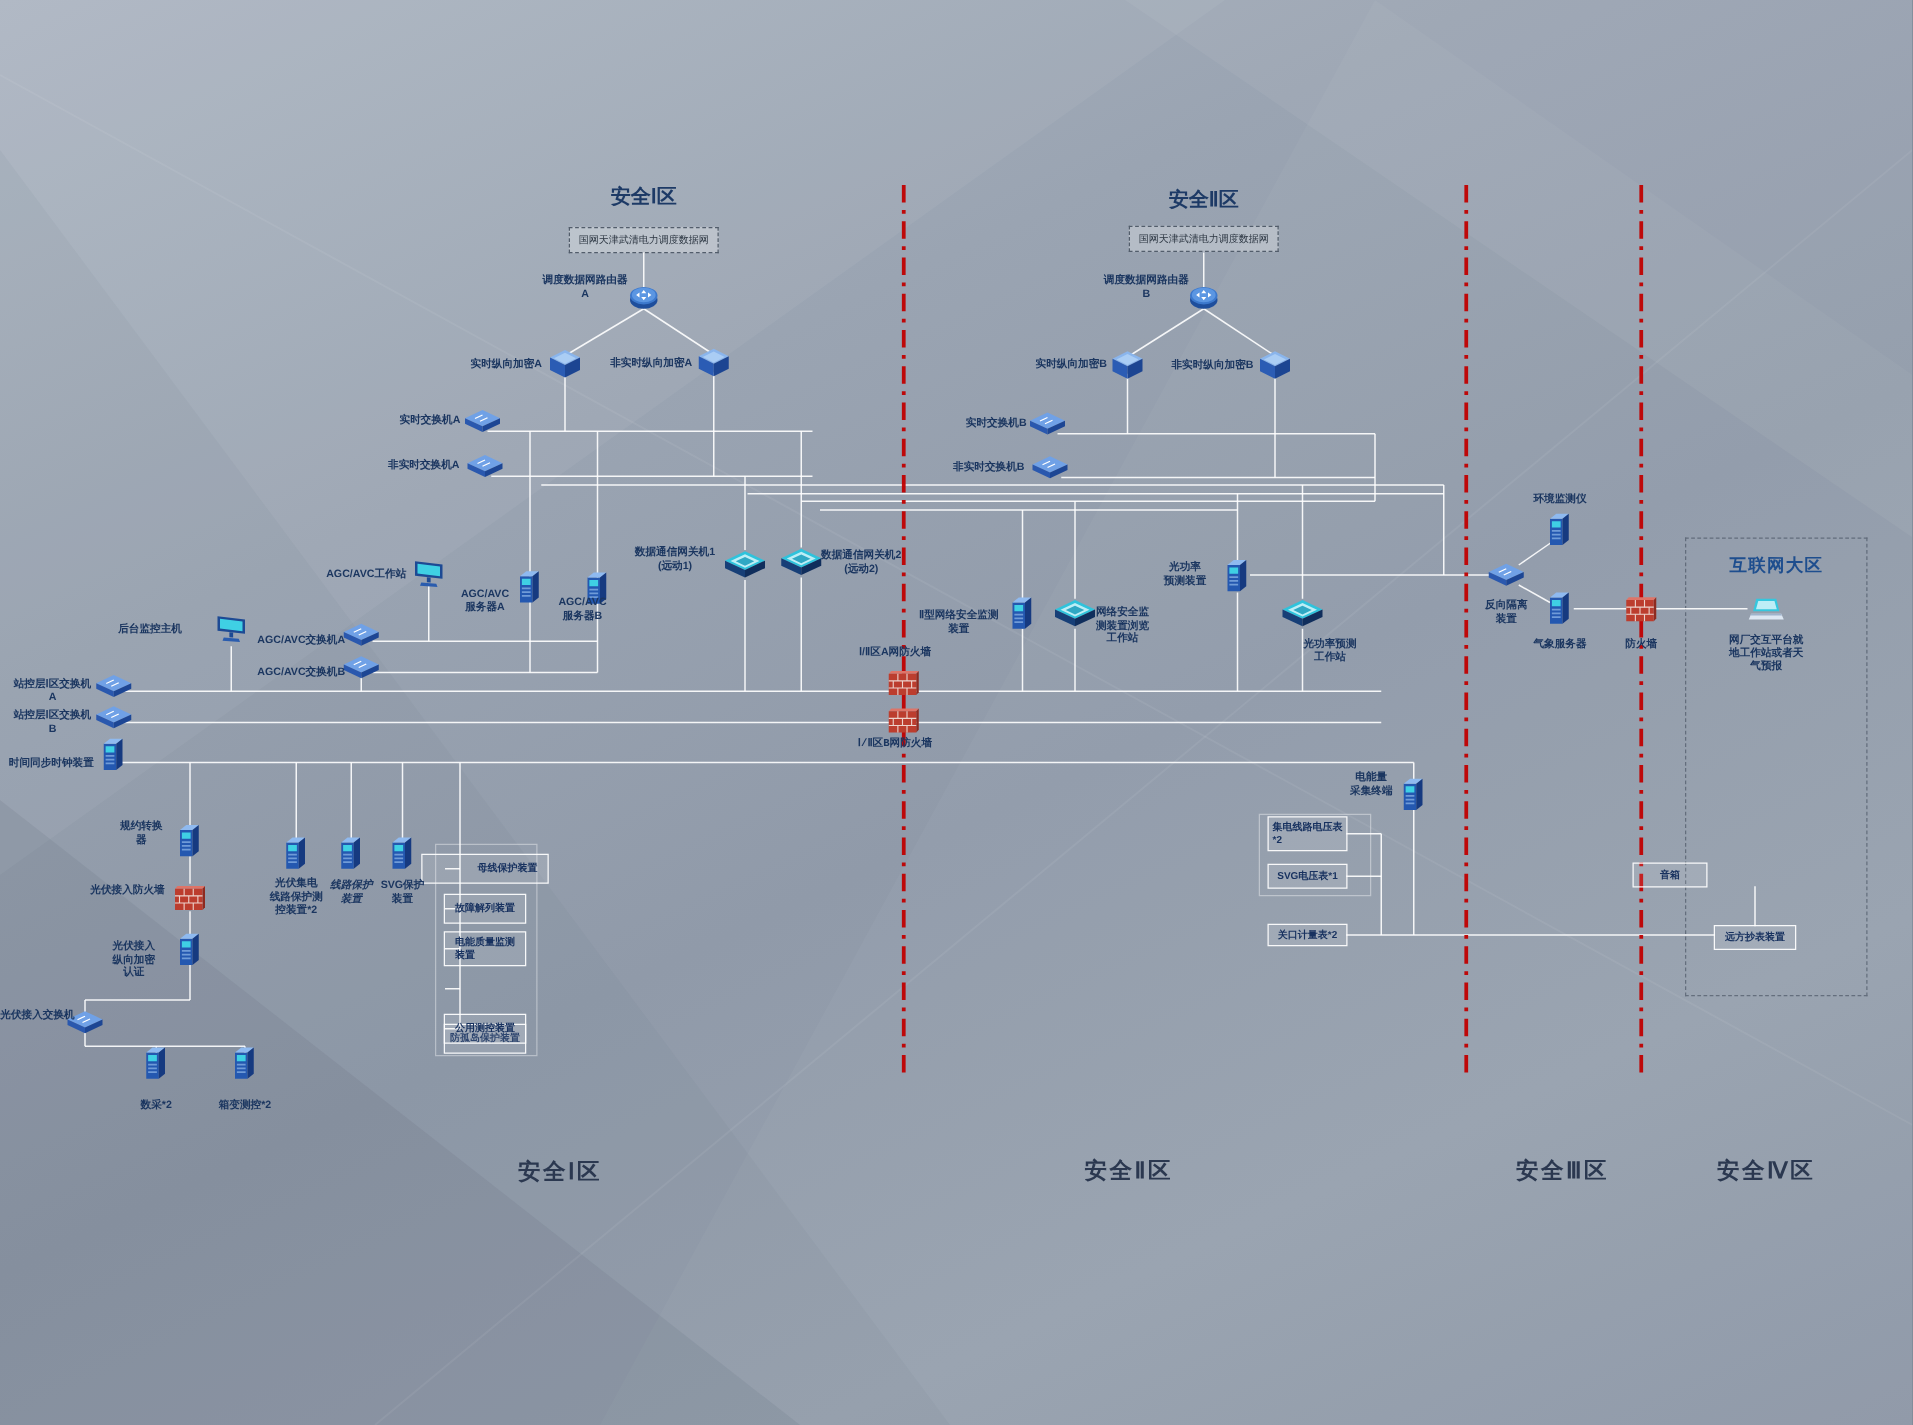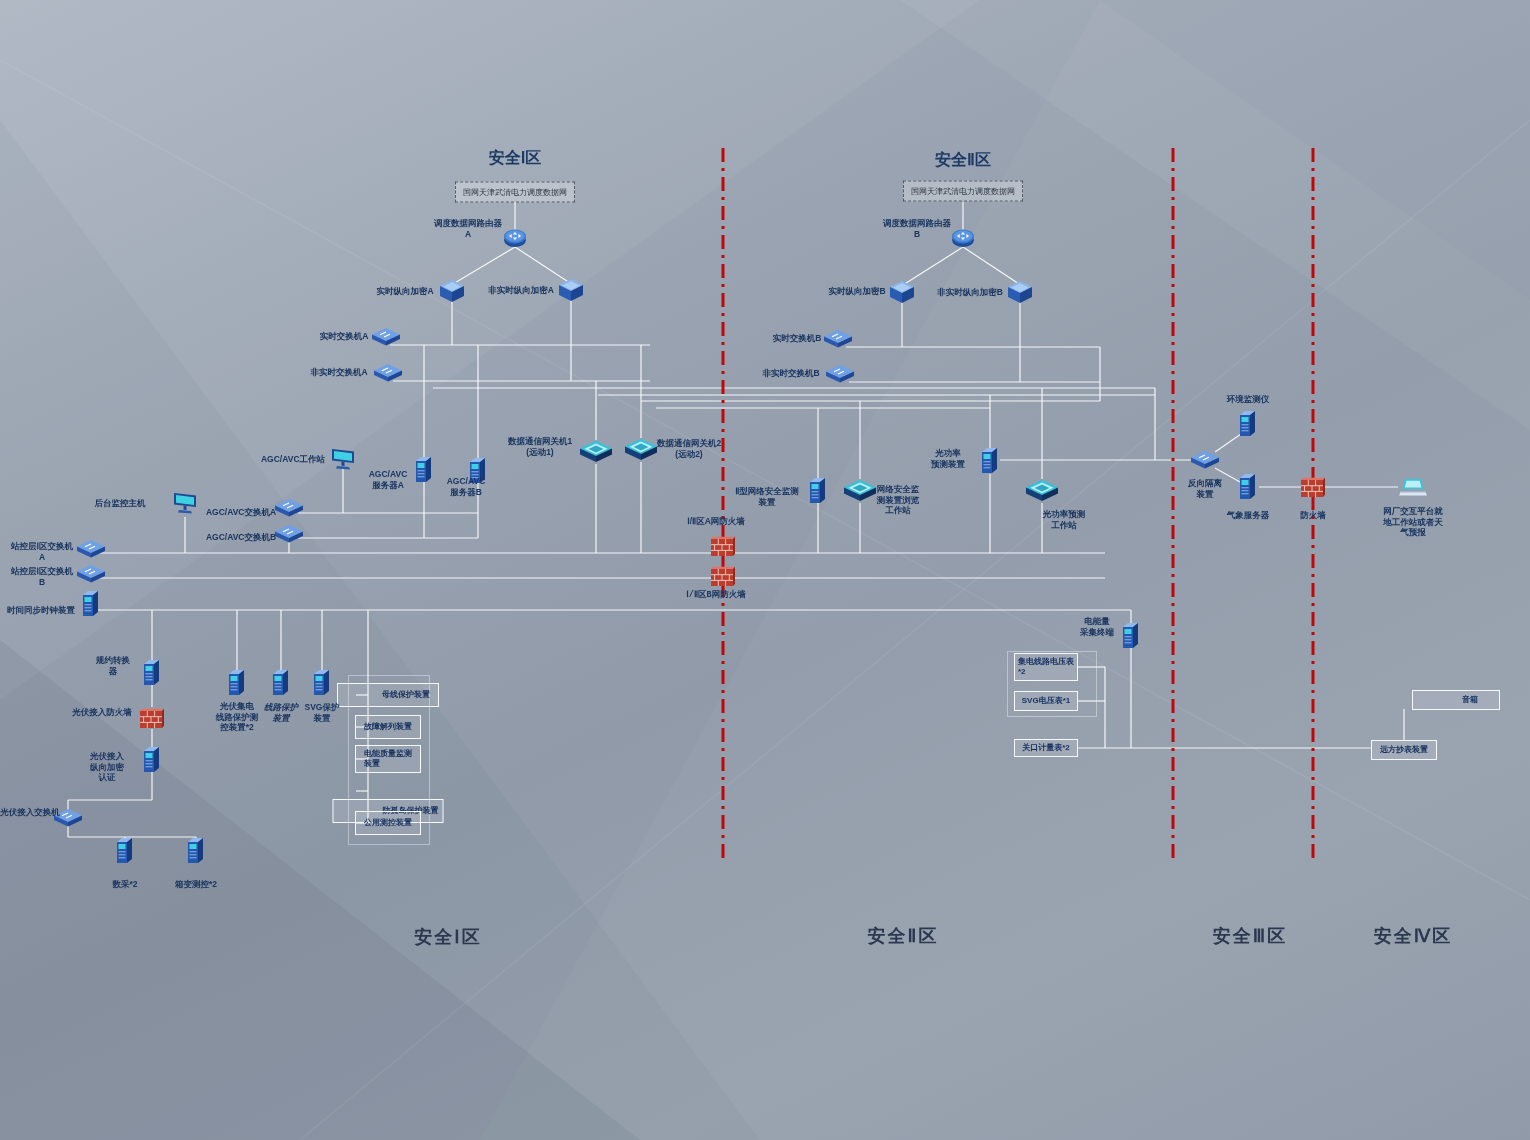--- a/index.html
+++ b/index.html
@@ -112,35 +112,38 @@
       <line x1="1215" y1="452" x2="1241" y2="434" stroke="#ffffff" stroke-width="1.2" stroke-opacity="0.9"></line>
       <line x1="1215" y1="468" x2="1240" y2="482" stroke="#ffffff" stroke-width="1.2" stroke-opacity="0.9"></line>
       <line x1="1259" y1="487" x2="1302" y2="487" stroke="#ffffff" stroke-width="1.2" stroke-opacity="0.9"></line>
       <line x1="1324" y1="487" x2="1398" y2="487" stroke="#ffffff" stroke-width="1.2" stroke-opacity="0.9"></line>
       <line x1="1404" y1="709" x2="1404" y2="741" stroke="#ffffff" stroke-width="1.2" stroke-opacity="0.9"></line>
       <line x1="723" y1="148" x2="723" y2="860" stroke="#c00000" stroke-width="3" stroke-opacity="0.95" stroke-dasharray="14 6 3 6"></line>
       <line x1="1173" y1="148" x2="1173" y2="860" stroke="#c00000" stroke-width="3" stroke-opacity="0.95" stroke-dasharray="14 6 3 6"></line>
       <line x1="1313" y1="148" x2="1313" y2="860" stroke="#c00000" stroke-width="3" stroke-opacity="0.95" stroke-dasharray="14 6 3 6"></line>
     </svg>
 
+  <div class="internet-box" style="left:1348px;top:430px;width:144px;height:365px;">
+    <div class="internet-title">互联网大区</div>
+  </div>
 
   <div id="node-layer">
       <div class="container-box" style="left: 389px; top: 760px; width: 80px; height: 168px;"></div>
       <div class="container-box" style="left: 1052px; top: 684px; width: 88px; height: 64px;"></div>
       <div class="lblbox" style="left: 388px; top: 695px; width: 64px; height: 22px; padding-left: 36px;">母线保护装置</div>
       <div class="lblbox" style="left: 388px; top: 727px; width: 64px; height: 22px;">故障解列装置</div>
       <div class="lblbox" style="left: 388px; top: 759px; width: 64px; height: 26px;">电能质量监测
 装置</div>
-      <div class="lblbox" style="left: 388px; top: 811px; width: 64px; height: 22px; padding-left: 45px;">防孤岛保护装置</div>
+      <div class="lblbox" style="left: 388px; top: 831px; width: 64px; height: 22px;">防孤岛保护装置</div>
       <div class="lblbox" style="left: 388px; top: 823px; width: 64px; height: 22px;">公用测控装置</div>
       <div class="lblbox" style="left: 1046px; top: 667px; width: 62px; height: 26px;">集电线路电压表
 *2</div>
       <div class="lblbox" style="left: 1046px; top: 701px; width: 62px; height: 18px;">SVG电压表*1</div>
       <div class="lblbox" style="left: 1046px; top: 748px; width: 62px; height: 16px;">关口计量表*2</div>
-      <div class="lblbox" style="left: 1456px; top: 700px; width: 58px; height: 18px; padding-left: 28px;">音箱</div>
+      <div class="lblbox" style="left: 1336px; top: 700px; width: 58px; height: 18px;">音箱</div>
       <div class="lblbox" style="left: 1404px; top: 750px; width: 64px; height: 18px;">远方抄表装置</div>
       <div class="node-icon" style="left: 515px; top: 238px;"><svg width="30" height="28" viewBox="0 0 30 28">
           <ellipse cx="15" cy="16" rx="11" ry="7" fill="#1e4e9c"></ellipse>
           <ellipse cx="15" cy="12.5" rx="11" ry="7" fill="#3c78cc"></ellipse>
           <ellipse cx="15" cy="12" rx="9.5" ry="5.8" fill="#5b96e2"></ellipse>
           <path d="M15 7.9l2 2.6h-4z" fill="#fff"></path>
           <path d="M15 16.1l-2-2.6h4z" fill="#fff"></path>
           <path d="M8.9 12l2.7-2v4z" fill="#fff"></path>
           <path d="M21.1 12l-2.7 2v-4z" fill="#fff"></path>
         </svg></div>

